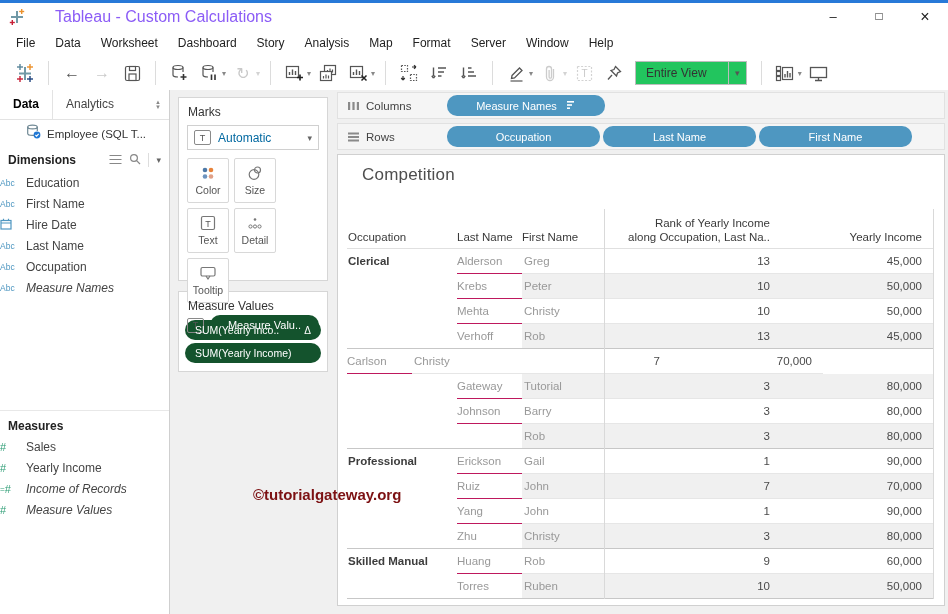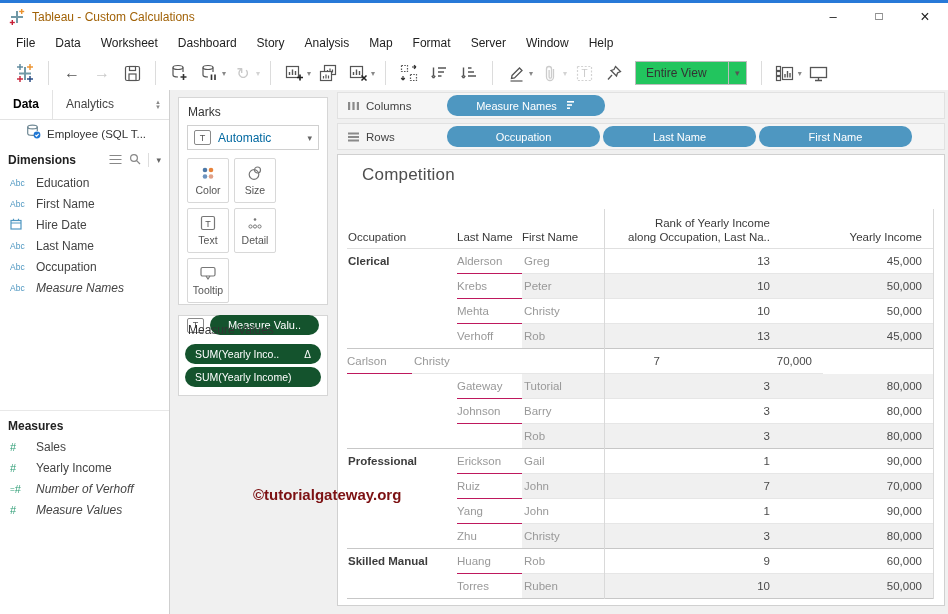--- a/index.html
+++ b/index.html
@@ -5,21 +5,21 @@
   html,body{margin:0;padding:0;}
   body{
     width:948px;height:614px;position:relative;overflow:hidden;
     font-family:"Liberation Sans","DejaVu Sans",sans-serif;
     background:#ffffff;color:#333;
     -webkit-font-smoothing:antialiased;
   }
   
   .titlebar{height:27px;border-top:3px solid #2779d8;display:flex;align-items:center;background:#fff;}
   .app-icon{width:16px;height:16px;margin:0 7px 0 9px;display:inline-block;}
-  .title-text{font-size:12px;color:#a16207;}
+  .title-text{font-size:16px;color:#8b5cf6;margin-left:23px;}
   .win-controls{margin-left:auto;display:flex;align-items:center;height:100%;}
   .wc{width:46px;text-align:center;color:#222;cursor:default;font-size:13px;line-height:27px;}
   .wc.max{font-size:12px;}
   .wc.close{font-size:16px;}
   
   .menubar{height:26px;display:flex;align-items:center;padding-left:8px;background:#fff;}
   .menu-item{font-size:12px;color:#222;padding:0 10px;line-height:26px;}
   .menu-item:first-child{padding-left:8px;}
   
   .toolbar{height:34px;display:flex;align-items:center;background:#fff;padding-left:10px;}
@@ -41,21 +41,21 @@
   .tab.active{font-weight:bold;color:#000;border-right:1px solid #e3e3e3;}
   .tab.inactive{color:#444;}
   .tab-sort{margin-left:auto;margin-right:8px;display:flex;flex-direction:column;line-height:5px;font-size:6px;color:#888;}
   .source-row{height:27px;display:flex;align-items:center;padding-left:26px;}
   .source-row .label{font-size:11.5px;color:#333;margin-left:6px;white-space:nowrap;overflow:hidden;}
   .dim-header,.measures-header{display:flex;align-items:center;padding:4px 8px 3px 8px;}
   .dim-header .hd,.measures-header .hd{font-weight:bold;font-size:12px;color:#222;}
   .dim-icons{margin-left:auto;display:flex;align-items:center;gap:7px;color:#777;}
   .dim-icons .divider{width:1px;height:14px;background:#ddd;}
   .dim-icons .caret{font-size:9px;color:#666;}
-  .field-row{height:21px;display:flex;align-items:center;padding-left:10px;}
+  .field-row{height:21px;display:flex;align-items:center;}
   .field-icon{width:26px;font-size:8.5px;color:#4f97c1;flex:none;letter-spacing:0;}
   .field-icon.hash{color:#2f9e76;font-size:11px;}
   .field-icon .eq{font-size:8px;vertical-align:1px;}
   .field-label{font-size:12px;color:#444;white-space:nowrap;}
   .field-label.italic{font-style:italic;}
   .measures-header{margin-top:112px;border-top:1px solid #e8e8e8;padding-top:8px;}
   
   .marks-col{width:165px;background:#f0f0f0;box-sizing:border-box;padding:7px 7px 0 8px;}
   .card{background:#fff;border:1px solid #d6d6d6;box-sizing:border-box;}
   .card-header{font-size:12px;color:#333;padding:7px 0 4px 9px;}
@@ -364,30 +364,30 @@
     <div class="field-row">
       <span class="field-icon hash">#</span>
       <span class="field-label">Sales</span>
     </div>
     <div class="field-row">
       <span class="field-icon hash">#</span>
       <span class="field-label">Yearly Income</span>
     </div>
     <div class="field-row">
       <span class="field-icon hash"><span class="eq">=</span>#</span>
-      <span class="field-label italic">Number of Verhoff</span>
+      <span class="field-label italic">Income of Records</span>
     </div>
     <div class="field-row">
       <span class="field-icon hash">#</span>
       <span class="field-label italic">Measure Values</span>
     </div>
   </div>
 
   <div class="marks-col">
-    <div class="card" style="height:208px;">
+    <div class="card" style="height:184px;">
       <div class="card-header">Marks</div>
       <div class="marks-dropdown">
         <span class="tbox">T</span>
         <span class="val">Automatic</span>
         <span class="caret">▾</span>
       </div>
       <div class="marks-grid">
         <div class="mark-btn">
           <svg width="18" height="15" viewBox="0 0 18 15">
             <circle cx="6" cy="4" r="2.3" fill="#4e79a7"></circle>

